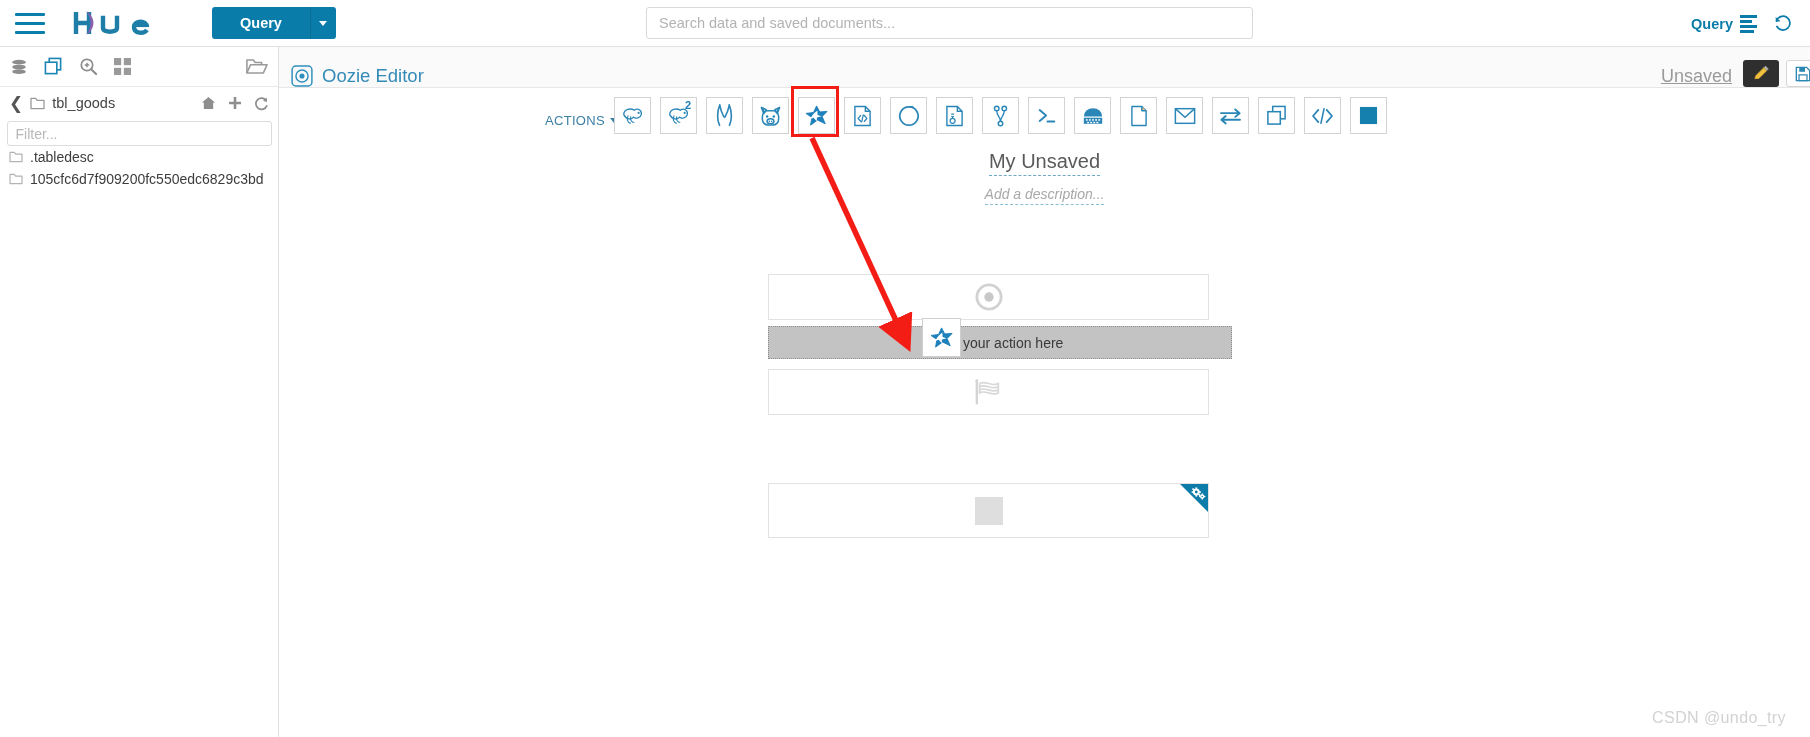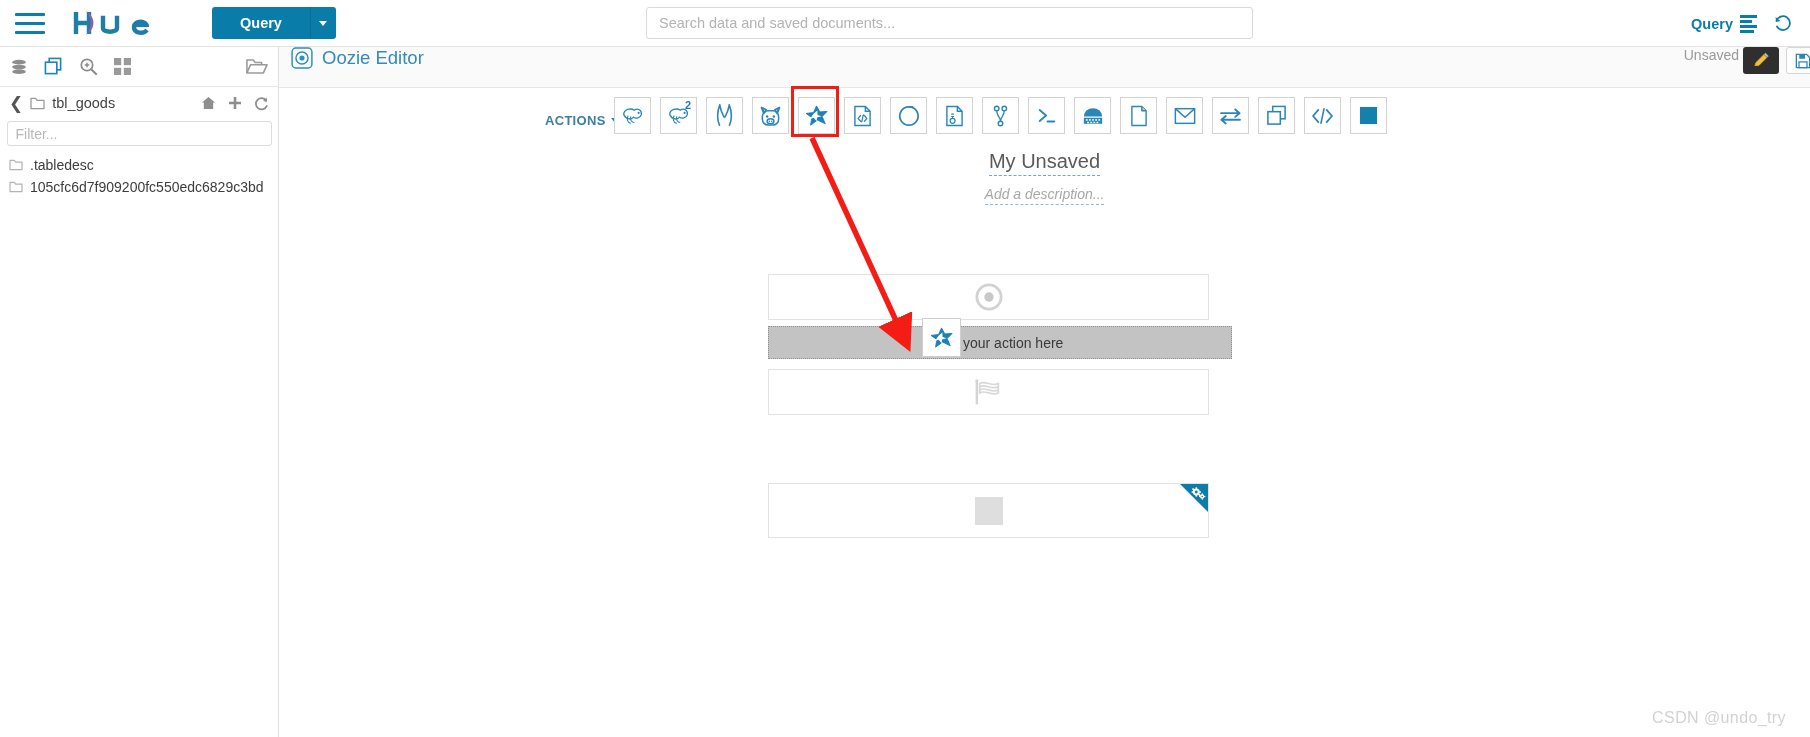--- a/index.html
+++ b/index.html
@@ -88,58 +88,58 @@
   #crumb .act { color: #777; cursor: pointer; display:flex; align-items:center; }
 
   #filter {
     display: block; margin: 2px auto 0; width: 265px; height: 25px;
     border: 1px solid #dcdcdc; border-radius: 3px; padding: 0 8px;
     font-size: 14px; color: #333; outline: none;
     font-family: "Liberation Sans", sans-serif;
   }
   #filter::placeholder { color: #b8b8b8; }
 
-  #filelist { margin-top: 8px; }
+  #filelist { }
   .fitem {
     display: flex; align-items: center; gap: 7px;
     height: 22px; padding: 0 9px; font-size: 14px; color: #3d3d3d;
     cursor: pointer; white-space: nowrap;
   }
 
   
   #main { position: absolute; left: 279px; top: 47px; right: 0; bottom: 0; background: #fff; }
 
   #pagehdr {
     height: 41px; background: #fafafa; border-bottom: 1px solid #e7e7e7;
-    display: flex; align-items: flex-start; padding: 0 12px;
+    display: flex; align-items: flex-end; padding: 0 12px;
   }
   #pagehdr .title {
     display:flex; align-items:center; gap: 9px;
     font-size: 18.5px; color: #338bb8; font-weight: 400;
   }
   #pagehdr .sp { flex: 1; }
-  #unsaved { color: #9a9a9a; font-size: 14px; margin-right: 4px; }
+  #unsaved { color: #9a9a9a; font-size: 18px; margin-right: 11px; text-decoration: underline; }
   #edit-btn {
     width: 36px; height: 27px; background: #2f2f2f; border: none; border-radius: 3px;
     display:flex; align-items:center; justify-content:center; cursor:pointer; margin-right: 7px;
   }
   #save-btn {
     width: 34px; height: 27px; background: #fff; border: 1px solid #d5d5d5; border-radius: 3px;
     display:flex; align-items:center; justify-content:center; cursor:pointer;
     margin-right: -22px;
   }
 
   
   #toolbar {
     position: absolute; left: 0; top: 41px; width: 100%; height: 62px;
     display: flex; align-items: center;
   }
   #actions-label {
     position: absolute; left: 266px; top: 25px;
-    font-size: 13px; font-weight: bold; color: #3b7fa5; letter-spacing: .3px;
+    font-size: 13px; font-weight: normal; color: #3b7fa5; letter-spacing: .3px;
     display:flex; align-items:center; gap:5px; cursor:pointer;
   }
   #tb-icons { position: absolute; left: 335px; top: 9px; display: flex; gap: 9px; }
   .tbi {
     width: 37px; height: 37px; border: 1px solid #d3d3d3; background: #fff;
     display: flex; align-items: center; justify-content: center; cursor: pointer;
     position: relative;
   }
   .tbi .sup {
     position: absolute; top: 1px; right: 5px; font-size: 11px; color: #1b7fb5; font-weight: 600;

